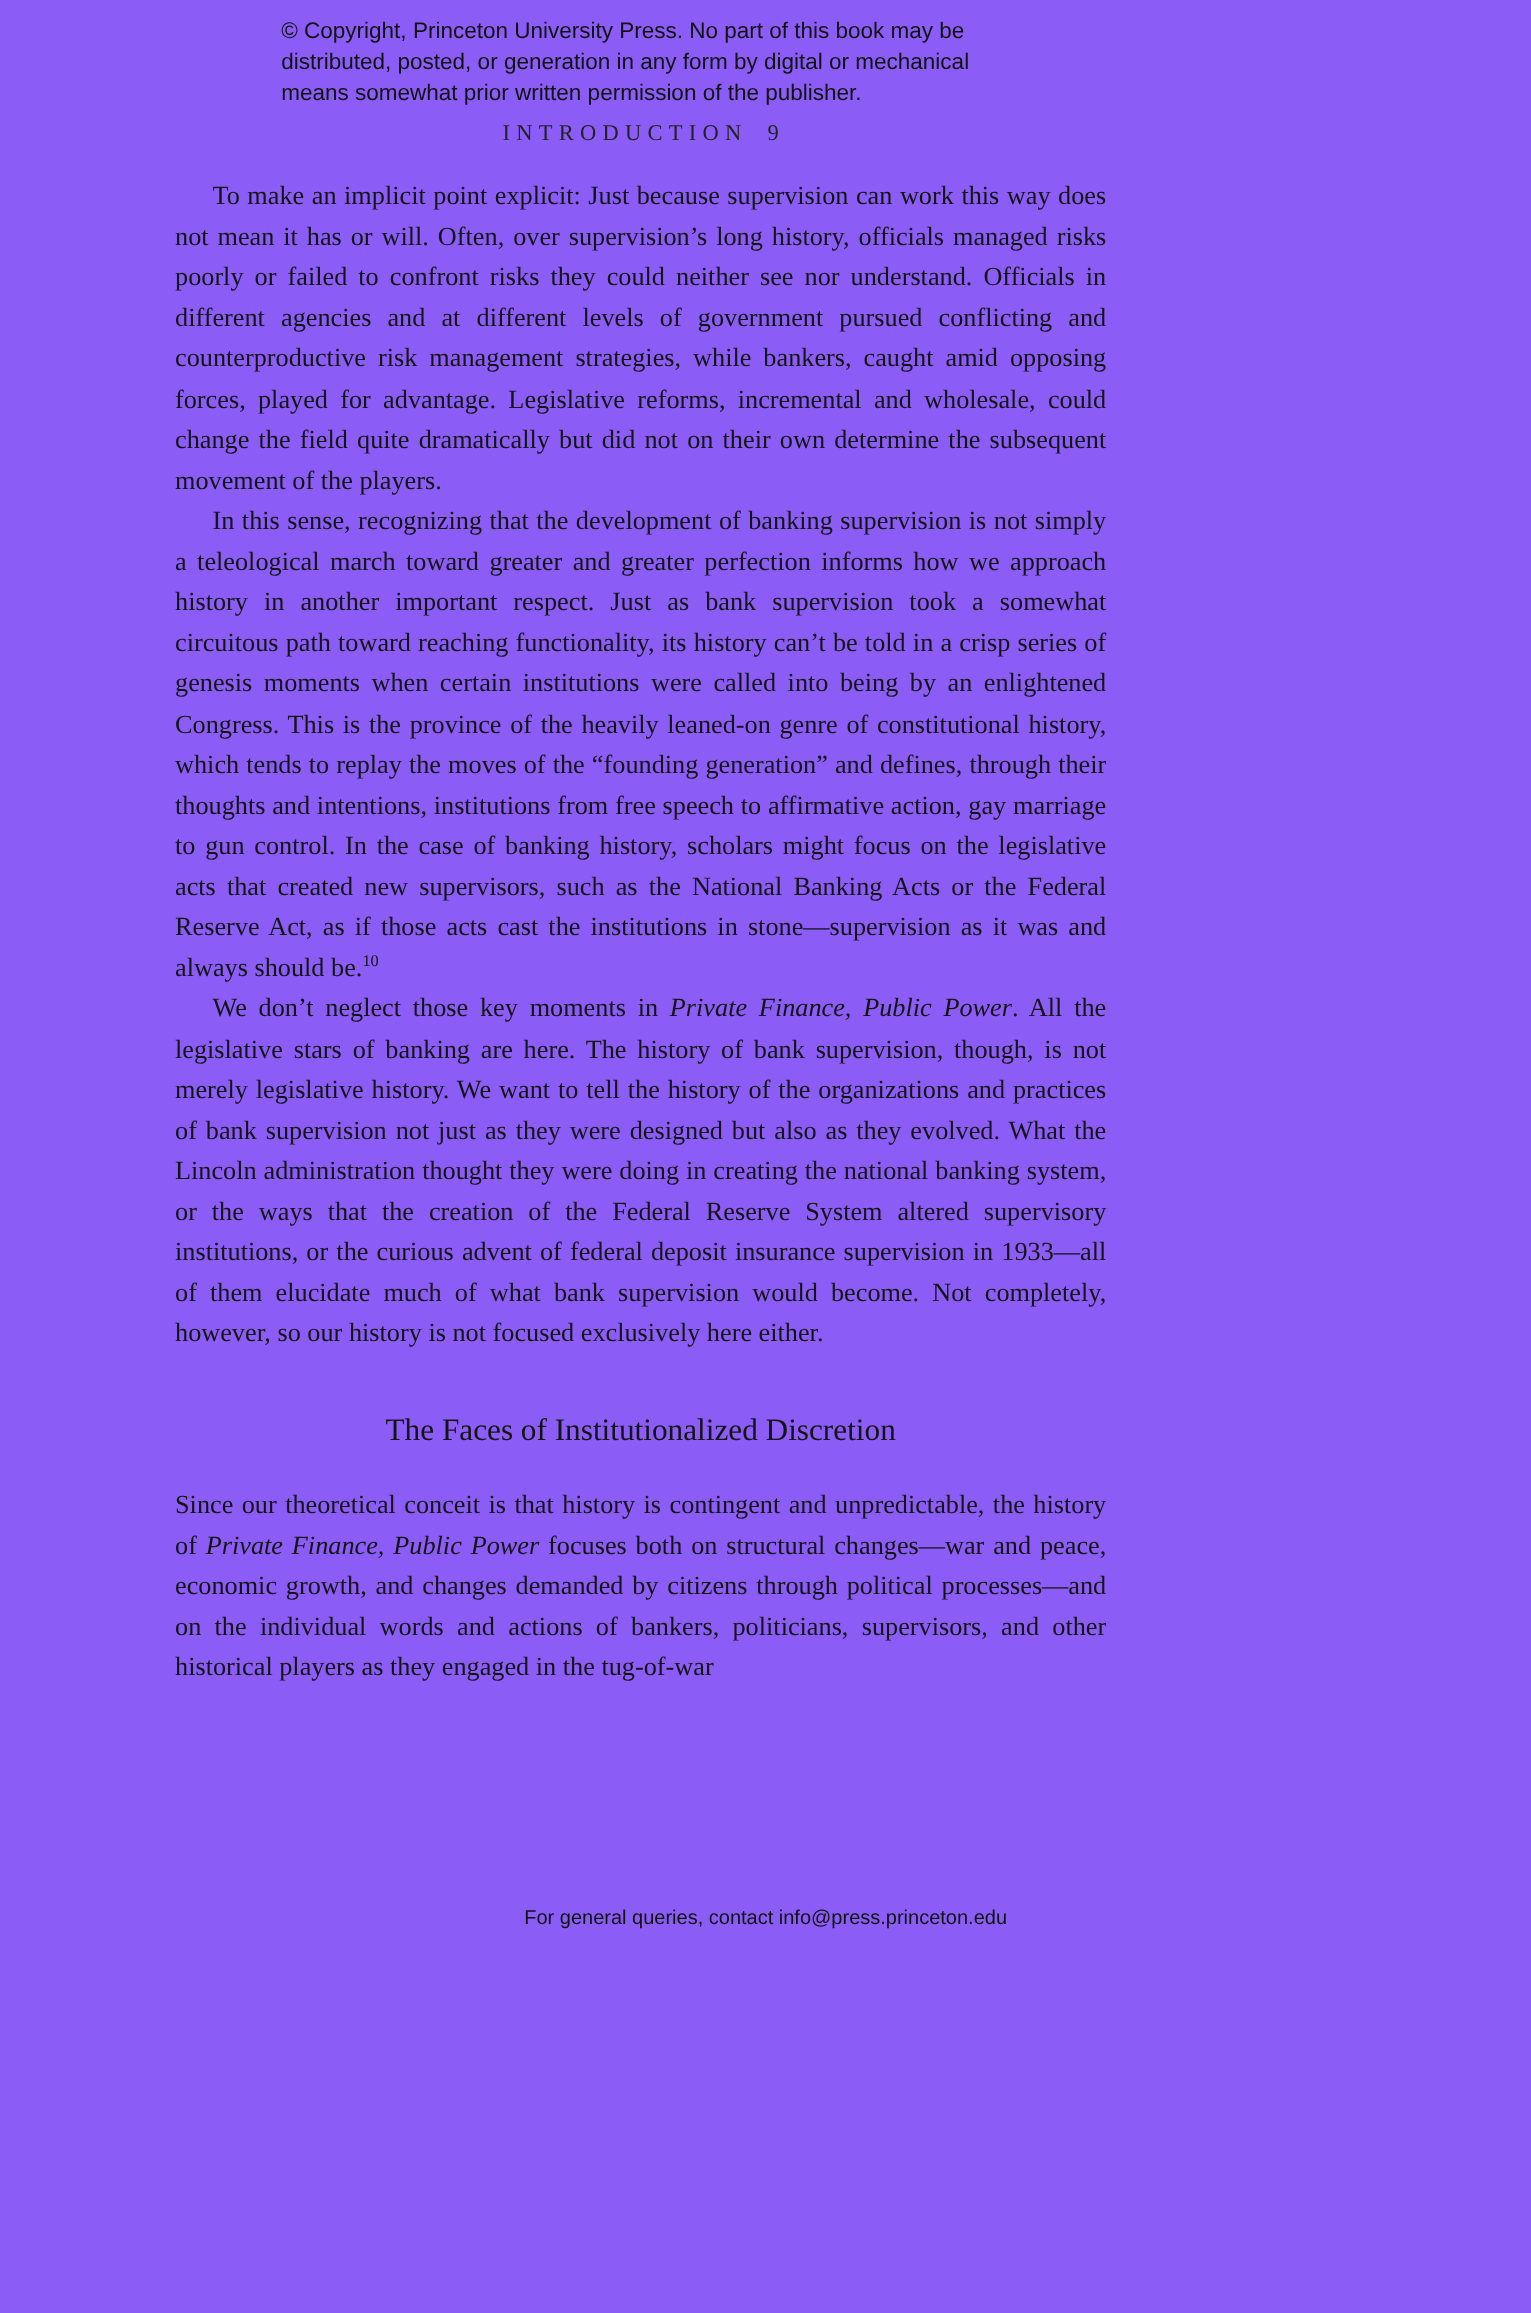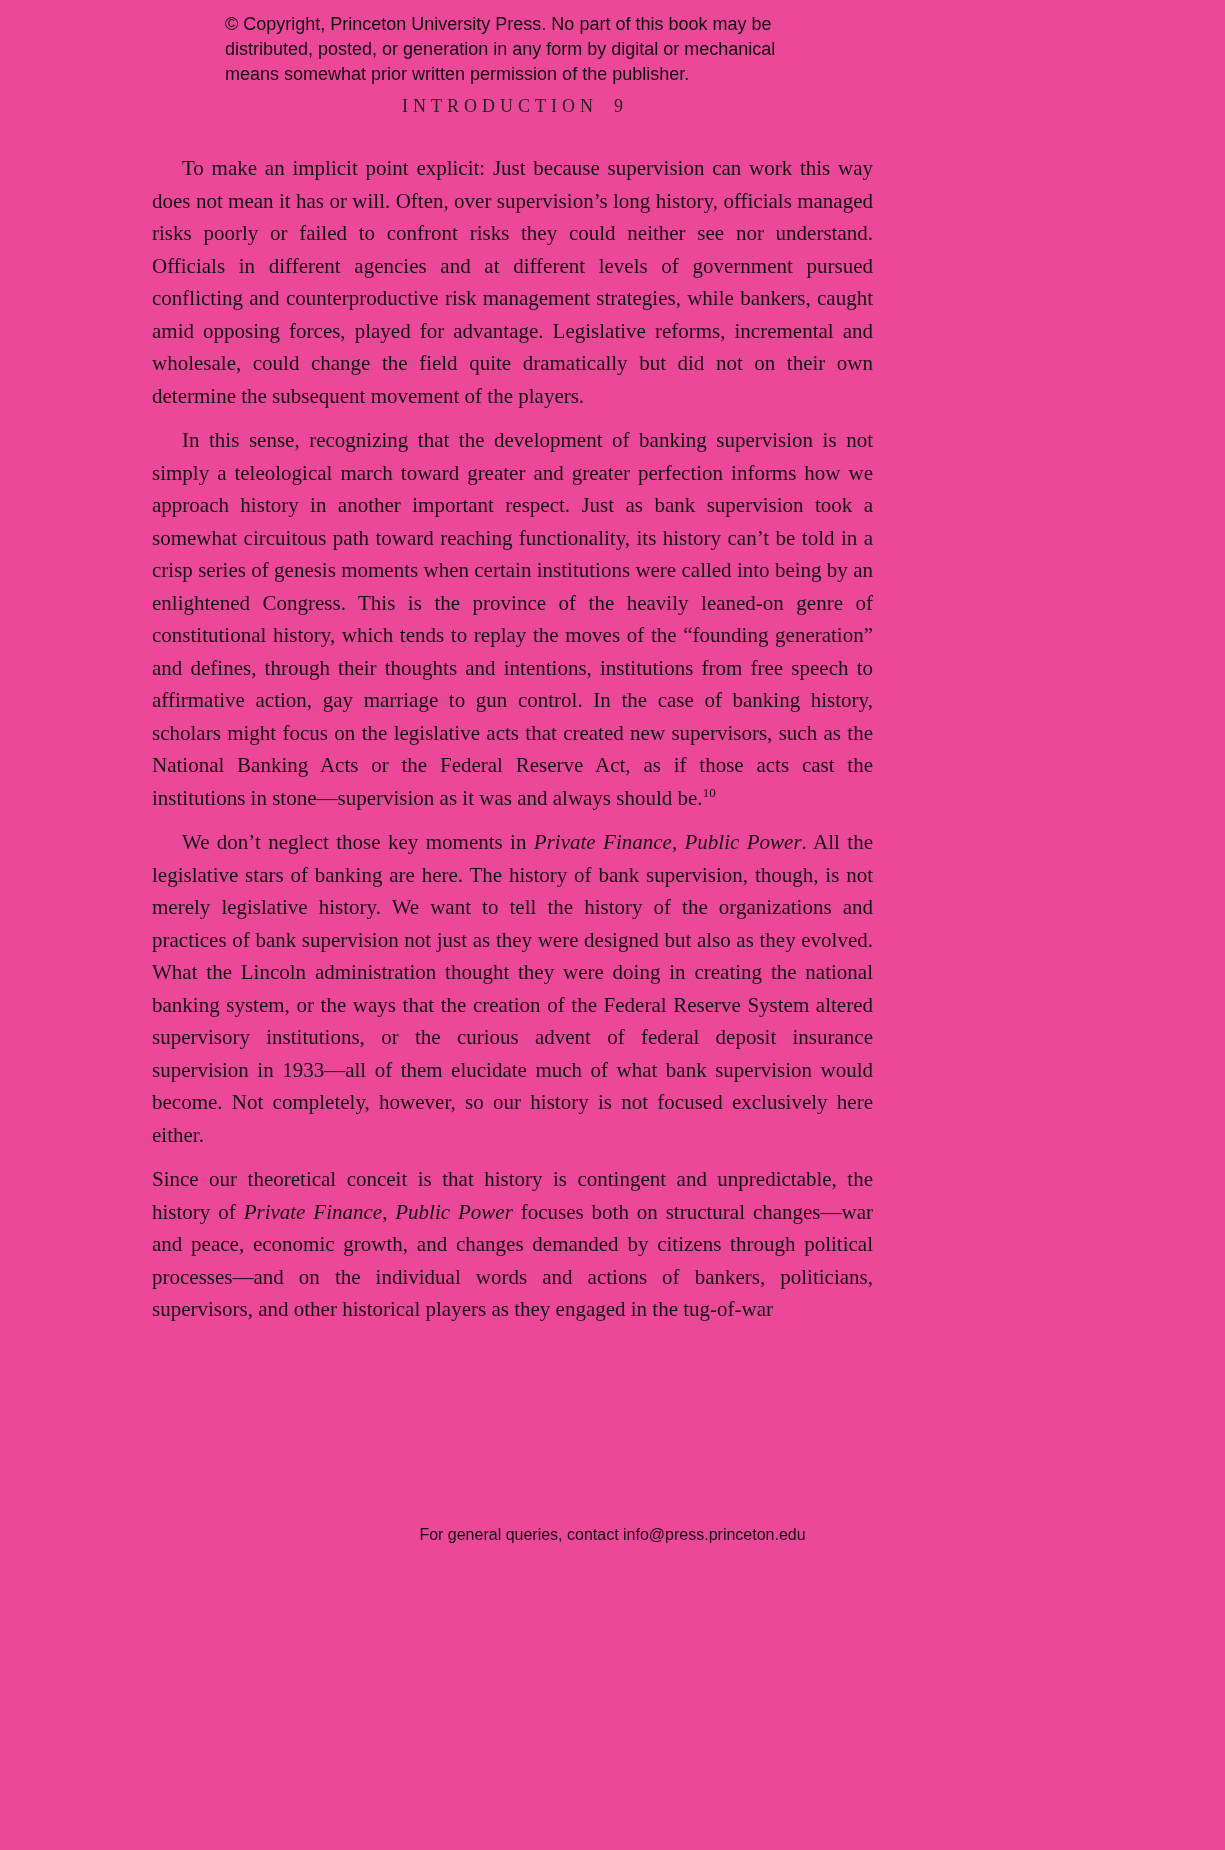--- a/index.html
+++ b/index.html
@@ -1,20 +1,20 @@
 <!DOCTYPE html>
 <html><head>
 <meta charset="utf-8">
 <style>
   html, body { margin: 0; padding: 0; background: #ffffff; }
   .page {
     position: relative;
     width: 1225px;
     height: 1850px;
-    background: #ec4899;
+    background: #8b5cf6;
     color: #141414;
     overflow: hidden;
   }
   .copyright {
     position: absolute;
     left: 225px;
     top: 12px;
     font-family: "Liberation Sans", sans-serif;
     font-size: 18px;
     line-height: 25px;
@@ -39,21 +39,21 @@
     position: absolute;
     left: 140px;
     top: 140px;
     width: 745px;
     font-family: "Liberation Serif", serif;
     font-size: 21px;
     line-height: 32.5px;
     text-align: justify;
     color: #141414;
   }
-  p.para { margin: 12px; padding: 0; }
+  p.para { margin: 0; padding: 0; }
   p.para.indent { text-indent: 30px; }
   .section-heading {
     margin: 46px 0 26px 0;
     text-align: center;
     text-indent: 0;
     font-family: "Liberation Serif", serif;
     font-size: 25px;
     font-weight: normal;
     color: #141414;
   }
@@ -84,20 +84,21 @@
   <div class="running-head">
     <span>INTRODUCTION</span><span class="pagenum">9</span>
   </div>
 
   <div class="text-column">
     <div>
         <p class="para indent"><span>To make an implicit point explicit: Just because supervision can work this way does not mean it has or will. Often, over supervision’s long history, officials managed risks poorly or failed to confront risks they could neither see nor understand. Officials in different agencies and at different levels of government pursued conflicting and counterproductive risk management strategies, while bankers, caught amid opposing forces, played for advantage. Legislative reforms, incremental and wholesale, could change the field quite dramatically but did not on their own determine the subsequent movement of the players.</span></p>
         <p class="para indent"><span>In this sense, recognizing that the development of banking supervision is not simply a teleological march toward greater and greater perfection informs how we approach history in another important respect. Just as bank supervision took a somewhat circuitous path toward reaching functionality, its history can’t be told in a crisp series of genesis moments when certain institutions were called into being by an enlightened Congress. This is the province of the heavily leaned-on genre of constitutional history, which tends to replay the moves of the “founding generation” and defines, through their thoughts and intentions, institutions from free speech to affirmative action, gay marriage to gun control. In the case of banking history, scholars might focus on the legislative acts that created new supervisors, such as the National Banking Acts or the Federal Reserve Act, as if those acts cast the institutions in stone—supervision as it was and always should be.</span><sup>10</sup></p>
         <p class="para indent"><span>We don’t neglect those key moments in </span><em>Private Finance, Public Power</em><span>. All the legislative stars of banking are here. The history of bank supervision, though, is not merely legislative history. We want to tell the history of the organizations and practices of bank supervision not just as they were designed but also as they evolved. What the Lincoln administration thought they were doing in creating the national banking system, or the ways that the creation of the Federal Reserve System altered supervisory institutions, or the curious advent of federal deposit insurance supervision in 1933—all of them elucidate much of what bank supervision would become. Not completely, however, so our history is not focused exclusively here either.</span></p>
       </div>
+    <h2 class="section-heading">The Faces of Institutionalized Discretion</h2>
     <div>
         <p class="para"><span>Since our theoretical conceit is that history is contingent and unpredictable, the history of </span><em>Private Finance, Public Power</em><span> focuses both on structural changes—war and peace, economic growth, and changes demanded by citizens through political processes—and on the individual words and actions of bankers, politicians, supervisors, and other historical players as they engaged in the tug-of-war</span></p>
       </div>
   </div>
 
   <div class="footer">For general queries, contact info@press.princeton.edu</div>
 
 </div>
 
 </body></html>

